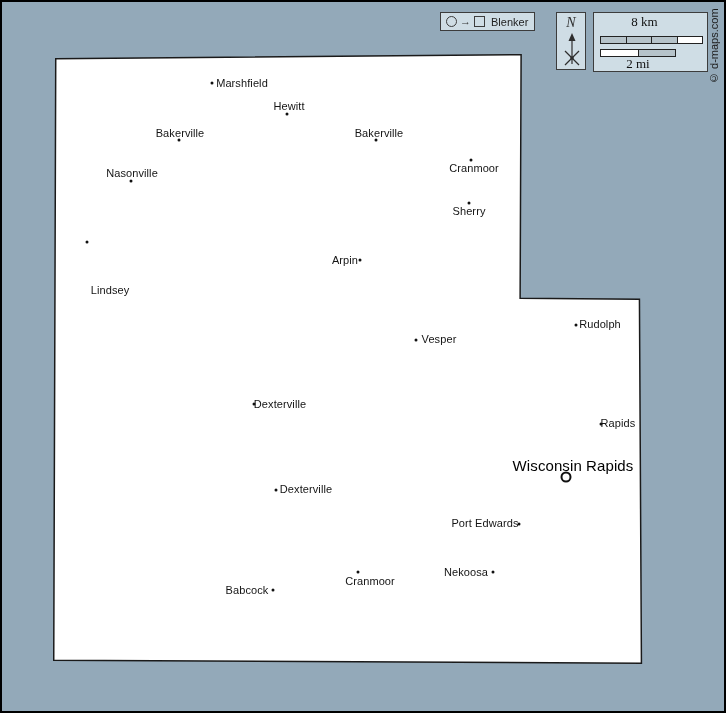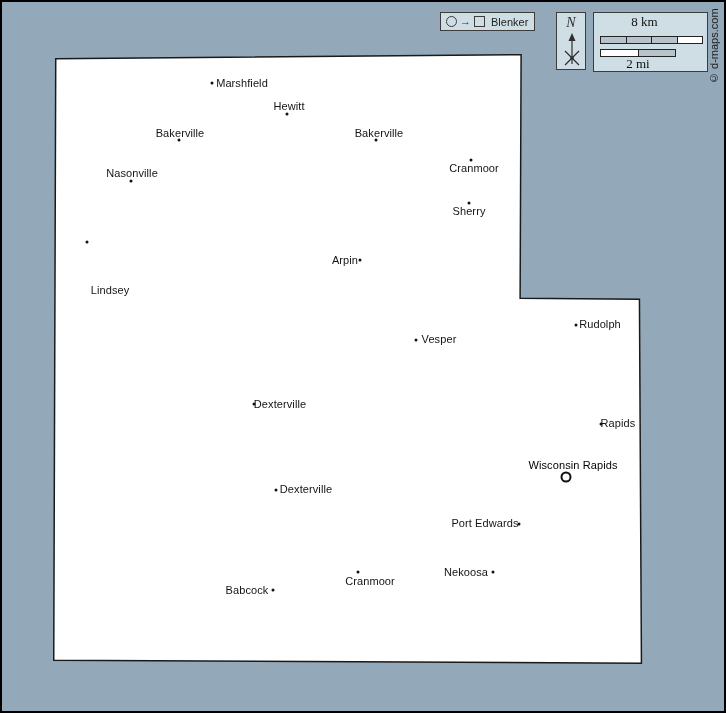--- a/index.html
+++ b/index.html
@@ -10,21 +10,21 @@
   }
   .map-svg{position:absolute;left:0;top:0;width:100%;height:100%;}
   .layer{position:absolute;left:16px;top:0;width:100%;height:100%;text-decoration:underline;}
 
   
   .city-dot{position:absolute;width:3px;height:3px;background:#111;border-radius:50%;
     transform:translate(-50%,-50%);}
   .city-dot.ring{width:7px;height:7px;background:#fff;border:2px solid #111;}
   .city-label{position:absolute;transform:translate(-50%,-50%);font-size:11px;color:#141414;
     white-space:nowrap;letter-spacing:0.1px;}
-  .city-label.major{font-size:11px;color:#000;}
+  .city-label.major{font-size:15px;color:#000;}
 
   
   .panel{position:absolute;background:#cfdde5;border:1px solid #3c3c3c;box-sizing:border-box;}
   .projection-panel{left:438px;top:10px;width:95px;height:19px;display:flex;align-items:center;
     gap:4px;padding:0 5px;font-size:11px;color:#222;}
   .proj-circle{width:9px;height:9px;border:1px solid #3c3c3c;border-radius:50%;flex:none;}
   .proj-square{width:9px;height:9px;border:1px solid #3c3c3c;flex:none;}
   .proj-arrow{font-size:11px;line-height:1;color:#333;flex:none;margin:0 -1px;}
   .proj-label{margin-left:2px;}
 

